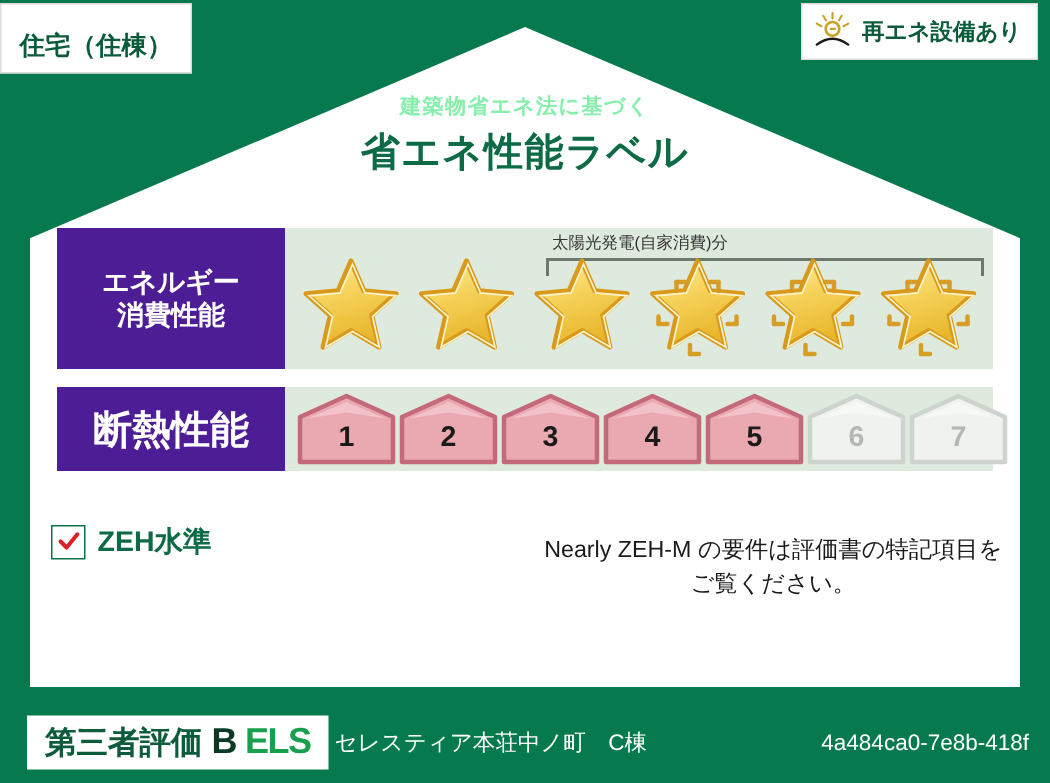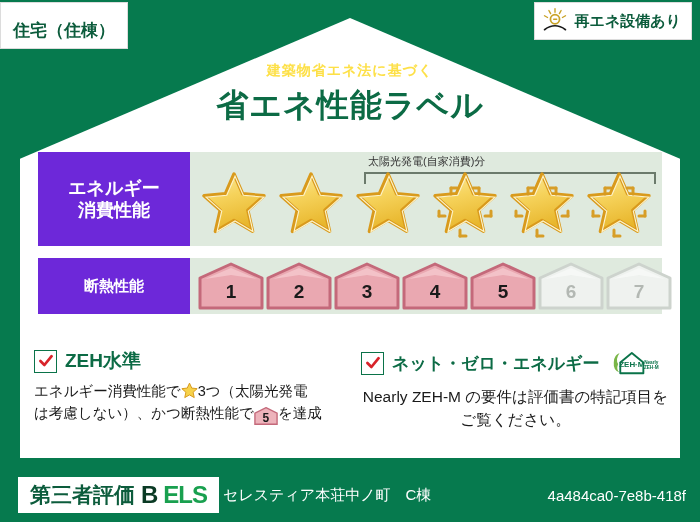--- a/index.html
+++ b/index.html
@@ -37,34 +37,34 @@
     border:1px solid #dcdcdc;
     display:flex;align-items:center;gap:6px;
     z-index:6;
   }
   .tag-renew .txt{font-size:15px;font-weight:bold;color:#0c5c3c;}
   .sun-ico{width:28px;height:28px;display:block;}
   
   .title-wrap{
     position:absolute;left:0;top:62px;width:700px;text-align:center;z-index:5;
   }
-  .title-sub{font-size:14px;font-weight:bold;color:#fde047;letter-spacing:1px;}
-  .title-main{font-size:32px;font-weight:bold;color:#0c6b45;letter-spacing:1px;margin-top:4px;}
+  .title-sub{font-size:14px;font-weight:bold;color:#86efac;letter-spacing:1px;}
+  .title-main{font-size:26px;font-weight:bold;color:#0c6b45;letter-spacing:1px;margin-top:4px;}
   
   .rows{
     position:absolute;left:38px;top:152px;width:624px;z-index:5;
   }
   .perf-row{display:flex;align-items:stretch;margin-bottom:12px;position:relative;}
   .row-label{
-    width:152px;background:#6d28d9;color:#fff;
+    width:152px;background:#4c1d95;color:#fff;
     display:flex;flex-direction:column;align-items:center;justify-content:center;
     font-weight:bold;line-height:1.25;text-align:center;
   }
   .row-energy .row-label{font-size:18px;height:94px;}
-  .row-insul .row-label{font-size:15px;height:56px;}
+  .row-insul .row-label{font-size:26px;height:56px;}
   .row-track{
     flex:1;background:#dfeade;position:relative;
   }
   .row-energy .row-track{height:94px;}
   .row-insul .row-track{height:56px;}
   .stars{
     position:absolute;left:6px;bottom:2px;display:flex;align-items:flex-end;gap:1px;
   }
   .star-cell{width:76px;height:76px;position:relative;}
   .star-cell svg{width:76px;height:76px;display:block;}
@@ -380,51 +380,23 @@
 
     <div class="zeh-col left">
       <div class="zeh-head">
         <span class="chkbox">
           <svg viewBox="0 0 20 20" xmlns="http://www.w3.org/2000/svg">
             <path d="M3 10 L8 15 L17 4" fill="none" stroke="#d8232a" stroke-width="3.4" stroke-linecap="round" stroke-linejoin="round"></path>
           </svg>
         </span>
         <span class="zeh-title">ZEH水準</span>
       </div>
-      <div class="zeh-body">
-        <span>エネルギー消費性能で</span><span class="inline-star">
-          <svg viewBox="0 0 24 24" xmlns="http://www.w3.org/2000/svg">
-            <polygon points="12,1.6 15.2,8.6 22.8,9.4 17.1,14.5 18.7,22 12,18.2 5.3,22 6.9,14.5 1.2,9.4 8.8,8.6" fill="#f7d24a" stroke="#d79a1e" stroke-width="1.4"></polygon>
-          </svg></span><span>3つ（太陽光発電</span><br>
-        <span>は考慮しない）、かつ断熱性能で</span><span class="inline-chip">
-          <svg viewBox="0 0 34 26" xmlns="http://www.w3.org/2000/svg" style="position:absolute;inset:0;width:100%;height:100%">
-            <polygon points="17,1 33,9 33,25 1,25 1,9" fill="#edb3bb" stroke="#c4697a" stroke-width="2"></polygon>
-          </svg>
-          <span class="n">5</span></span><span>を達成</span>
-      </div>
     </div>
 
     <div class="zeh-col right">
-      <div class="zeh-head">
-        <span class="chkbox">
-          <svg viewBox="0 0 20 20" xmlns="http://www.w3.org/2000/svg">
-            <path d="M3 10 L8 15 L17 4" fill="none" stroke="#d8232a" stroke-width="3.4" stroke-linecap="round" stroke-linejoin="round"></path>
-          </svg>
-        </span>
-        <span class="zeh-title small">ネット・ゼロ・エネルギー</span>
-        <span class="zeh-logo">
-          <svg viewBox="0 0 72 40" xmlns="http://www.w3.org/2000/svg">
-            <path d="M8 20 Q8 10 16 7 Q10 16 14 22 Q11 30 16 34 Q7 31 8 20Z" fill="#7ab648"></path>
-            <path d="M17 20 L33 7 L49 20 L49 35 L17 35 Z" fill="#ffffff" stroke="#0a7349" stroke-width="2.6" stroke-linejoin="round"></path>
-            <text x="33" y="27" font-family="Liberation Sans, sans-serif" font-size="11" font-weight="bold" fill="#0a7349" text-anchor="middle">ZEH·M</text>
-            <text x="60" y="22" font-family="Liberation Sans, sans-serif" font-size="6.5" font-weight="bold" fill="#0a7349" text-anchor="middle">Nearly</text>
-            <text x="60" y="29" font-family="Liberation Sans, sans-serif" font-size="6.5" font-weight="bold" fill="#0a7349" text-anchor="middle">ZEH-M</text>
-          </svg>
-        </span>
-      </div>
       <div class="zeh-body">Nearly ZEH-M の要件は評価書の特記項目をご覧ください。</div>
     </div>
   </div>
 
   <div class="footer">
     <div class="bels-box">
       <span class="bels-jp">第三者評価</span>
         <span class="bels-b">B</span>
         <span class="bels-els">ELS</span>
     </div>

